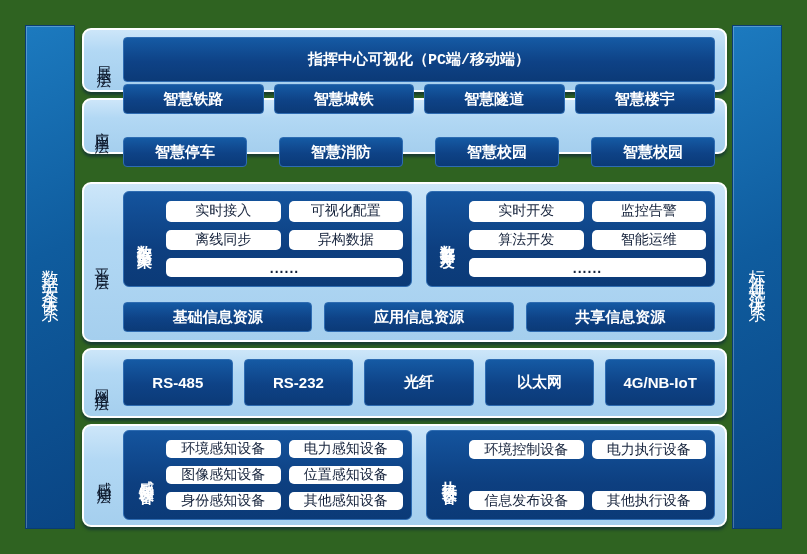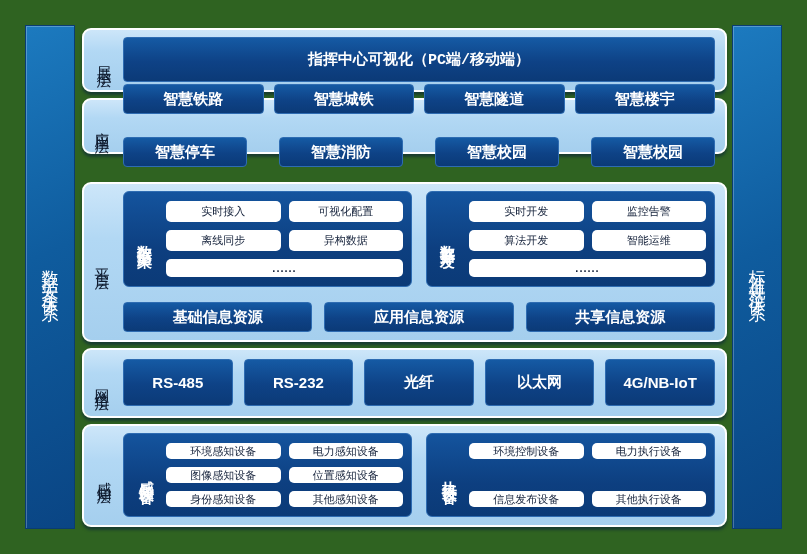--- a/index.html
+++ b/index.html
@@ -83,21 +83,21 @@
     width:42px;flex:0 0 42px;
     display:flex;align-items:center;justify-content:center;
   }
   .group-label .v-white{font-size:15px;font-weight:700;letter-spacing:3px;}
   .pill-grid{
     flex:1;min-width:0;display:grid;
     grid-template-columns:1fr 1fr;gap:8px;
   }
   .pill{
     background:#ffffff;border-radius:5px;
-    color:#14213a;font-size:11px;
+    color:#14213a;font-size:14px;
     display:flex;align-items:center;justify-content:center;
     white-space:nowrap;overflow:hidden;
   }
   .pill.span2{grid-column:1 / span 2;font-weight:700;letter-spacing:1px;}
   .grid-2r{grid-template-rows:1fr 1fr;row-gap:32px;}
 
   .res-row{display:flex;gap:12px;margin-top:15px;border-radius:12px;}
   .res-row .navy{flex:1;height:30px;}
 
   .net-row{display:flex;gap:11px;}

